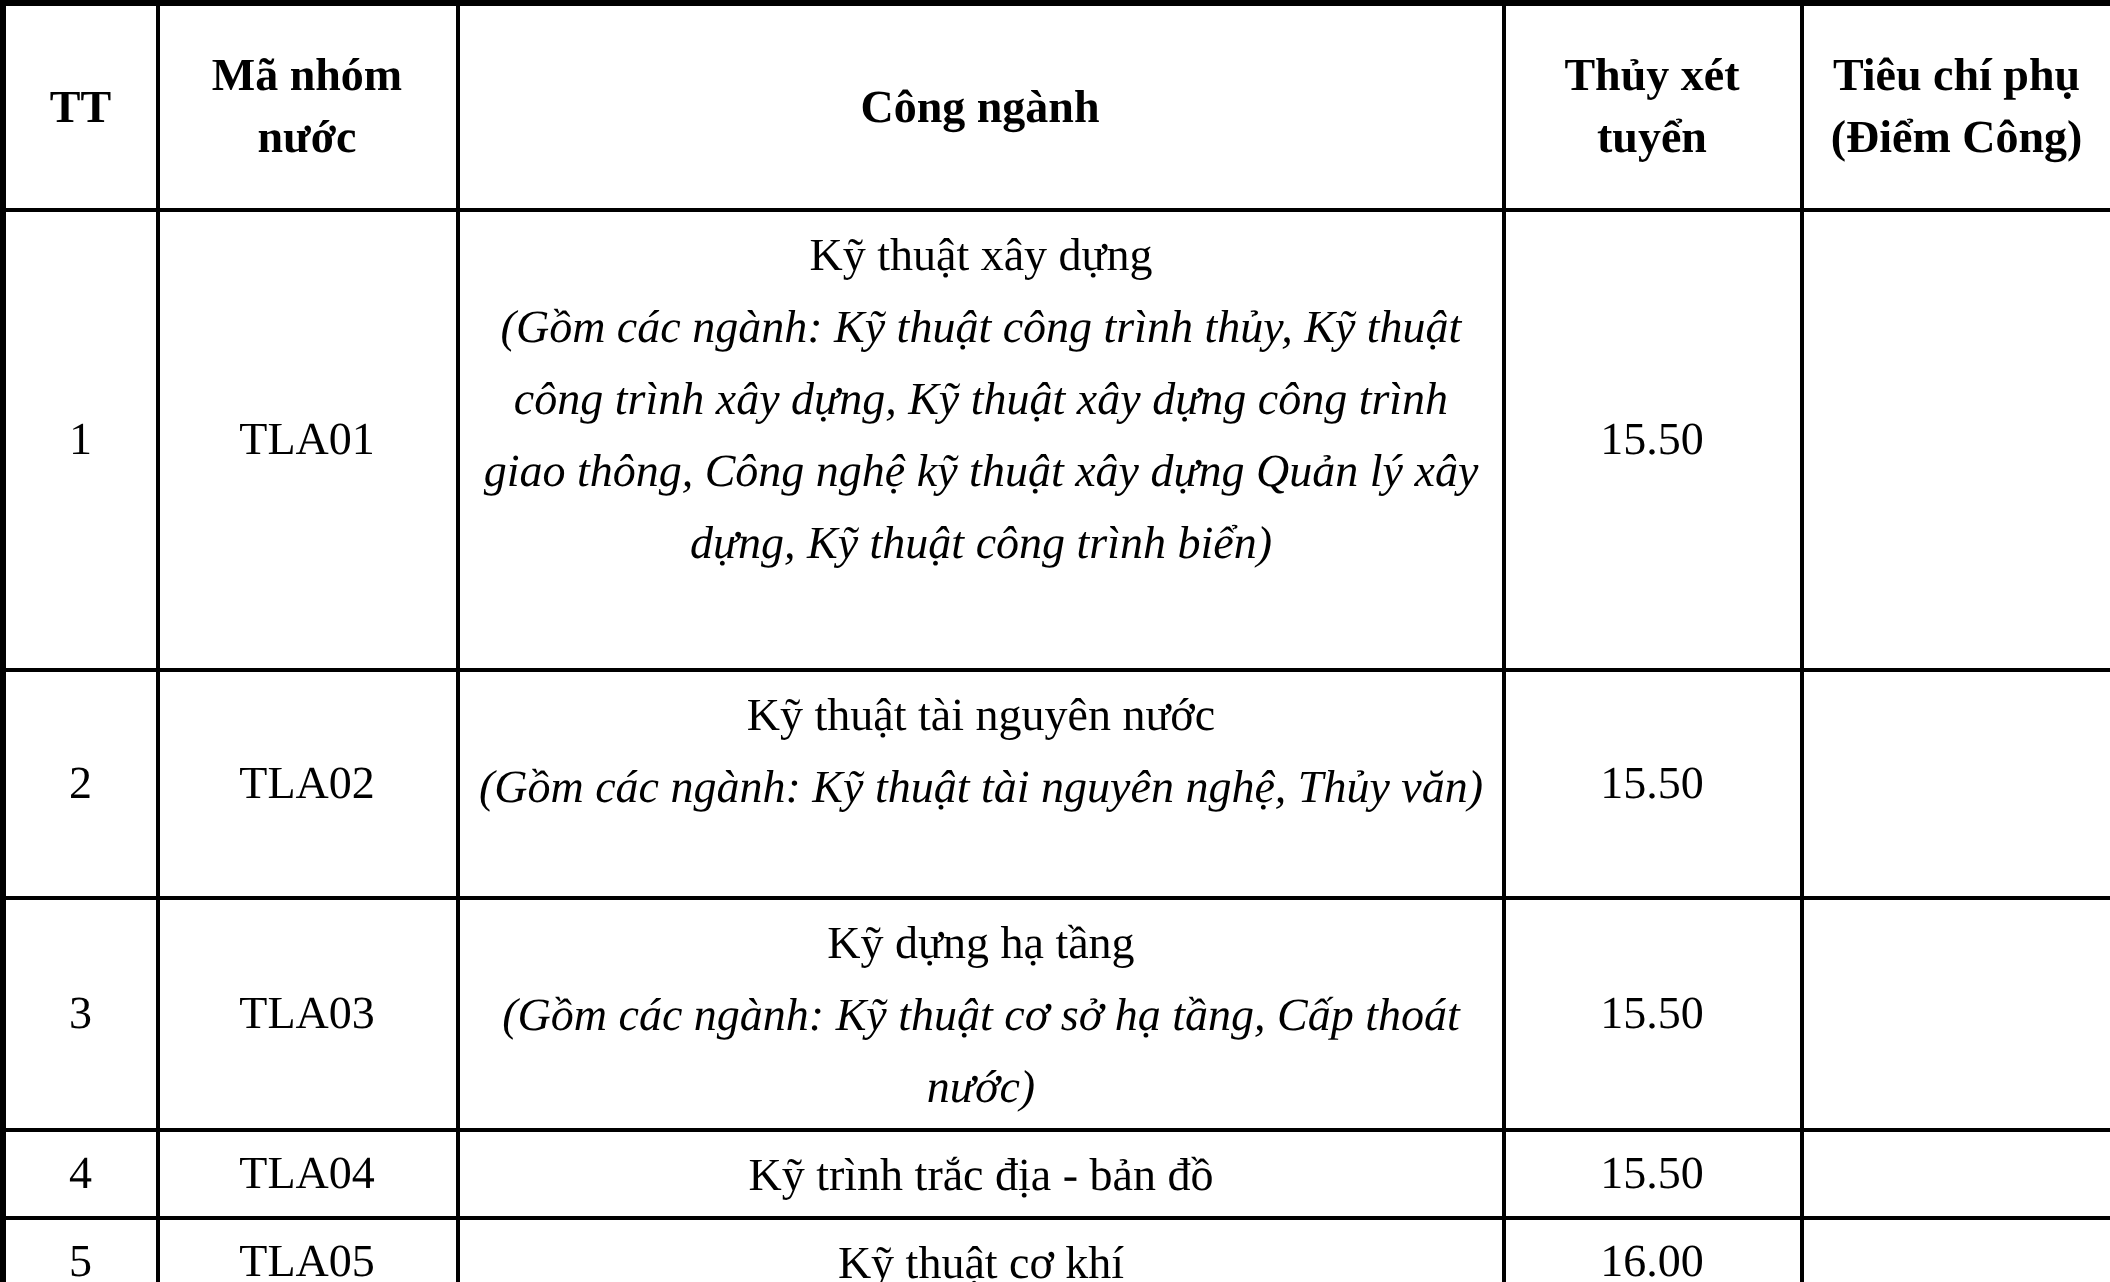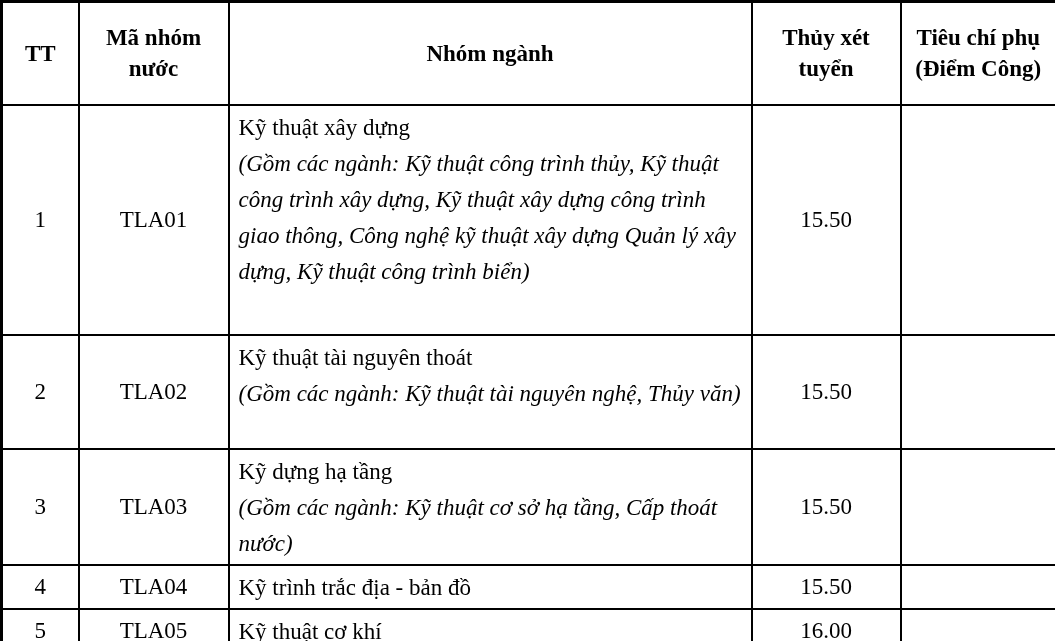--- a/index.html
+++ b/index.html
@@ -47,21 +47,21 @@
     font-size: 23px;
     box-sizing: border-box;
     background: #ffffff;
   }
   td.cell-center {
     text-align: center;
     vertical-align: middle;
     padding: 0 4px;
   }
   td.cell-name {
-    text-align: left;
+    text-align: center;
     vertical-align: top;
     padding: 4px 8px 2px 9px;
     line-height: 36px;
   }
   .name-detail {
     font-style: italic;
   }
   tbody tr:nth-child(1) { height: 230px; }
   tbody tr:nth-child(2) { height: 114px; }
   tbody tr:nth-child(3) { height: 113px; }
@@ -77,42 +77,42 @@
       <col class="c-tt">
       <col class="c-code">
       <col class="c-name">
       <col class="c-score">
       <col class="c-tiebreak">
     </colgroup>
     <thead>
       <tr>
         <th>TT</th>
         <th>Mã nhóm nước</th>
-        <th>Nhóm ngành</th>
+        <th>Công ngành</th>
         <th>Thủy xét tuyển</th>
         <th>Tiêu chí phụ (Điểm Công)</th>
       </tr>
     </thead>
     <tbody>
   <tr>
     <td class="cell-center">1</td>
     <td class="cell-center">TLA01</td>
     <td class="cell-name">
       <div class="name-main">Kỹ thuật xây dựng</div>
       <div class="name-detail">(Gồm các ngành: Kỹ thuật công trình thủy, Kỹ thuật công trình xây dựng, Kỹ thuật xây dựng công trình giao thông, Công nghệ kỹ thuật xây dựng Quản lý xây dựng, Kỹ thuật công trình biển)</div>
     </td>
     <td class="cell-center">15.50</td>
     <td class="cell-center"></td>
   </tr>
 
   <tr>
     <td class="cell-center">2</td>
     <td class="cell-center">TLA02</td>
     <td class="cell-name">
-      <div class="name-main">Kỹ thuật tài nguyên thoát</div>
+      <div class="name-main">Kỹ thuật tài nguyên nước</div>
       <div class="name-detail">(Gồm các ngành: Kỹ thuật tài nguyên nghệ, Thủy văn)</div>
     </td>
     <td class="cell-center">15.50</td>
     <td class="cell-center"></td>
   </tr>
 
   <tr>
     <td class="cell-center">3</td>
     <td class="cell-center">TLA03</td>
     <td class="cell-name">

